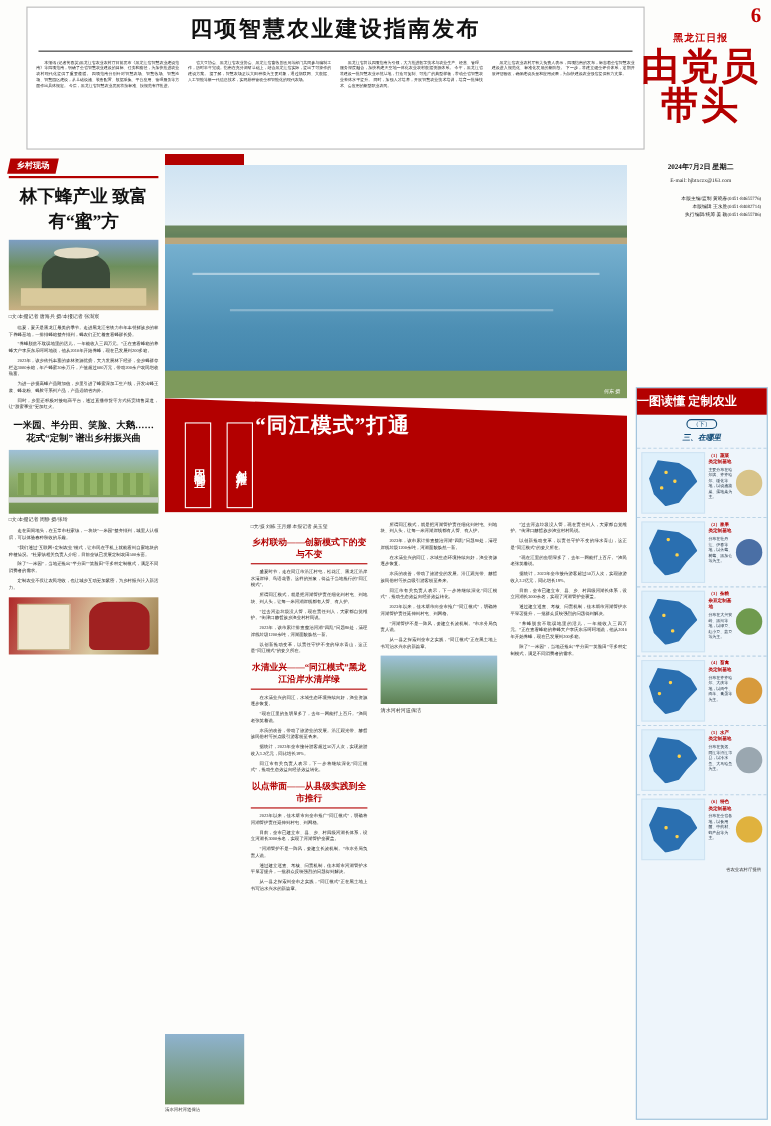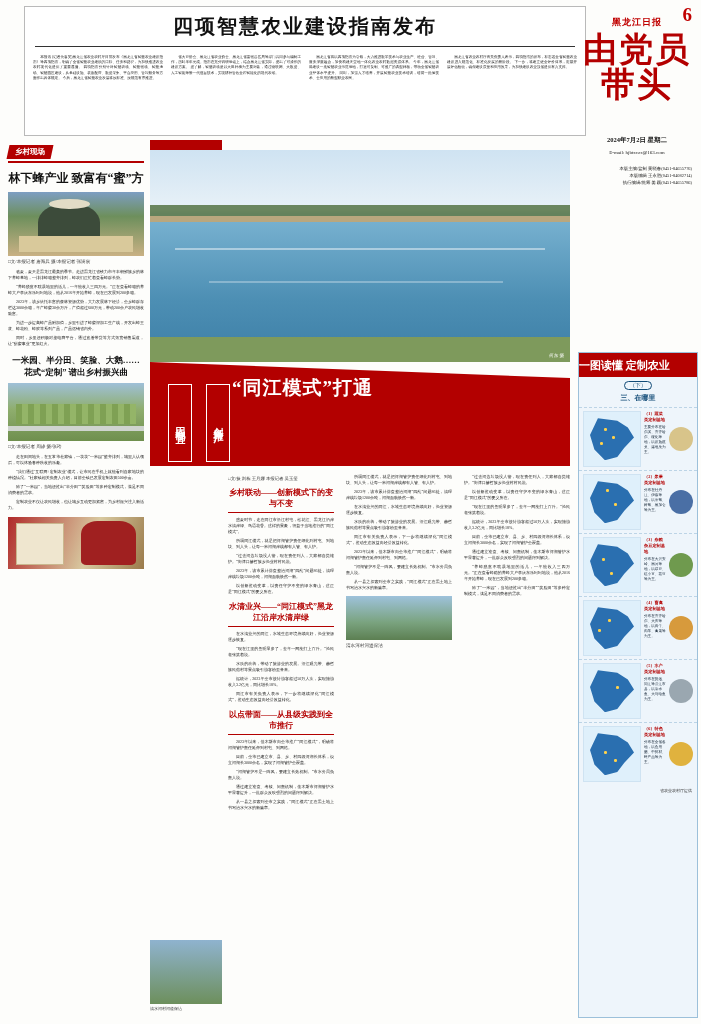--- a/index.html
+++ b/index.html
@@ -10,32 +10,32 @@
   .topbar{position:absolute;left:24px;top:6px;width:560px;height:128px;border:1px solid #b9b9b9;background:#fff;}
   .headline{font-family:"Liberation Serif",serif;font-weight:bold;font-size:20px;letter-spacing:2px;text-align:center;padding-top:6px;color:#111;}
   .hr-thin{height:1px;background:#333;margin:6px 10px 4px 10px;}
   .cols4{display:flex;gap:8px;padding:4px 8px 6px 8px;}
   .cols4 .col{flex:1;font-size:3.6px;line-height:1.45;text-align:justify;color:#222;}
   .cols4 .col p{margin:0 0 3px 0;text-indent:2em;}
 
   
   .masthead{position:absolute;left:578px;top:4px;width:118px;}
   .mh-num{position:absolute;right:4px;top:0;font-size:19px;font-weight:bold;color:#c00000;font-family:"Liberation Serif",serif;}
-  .mh-logo{margin-top:12px;text-align:center;font-size:9px;font-weight:bold;color:#c00000;letter-spacing:1px;}
+  .mh-logo{margin-top:24px;text-align:center;font-size:9px;font-weight:bold;color:#c00000;letter-spacing:1px;}
   .mh-big{margin-top:4px;text-align:center;font-size:34px;font-weight:bold;color:#b30000;line-height:1.02;letter-spacing:2px;font-family:"Liberation Serif",serif;}
   .mh-date{margin-top:34px;text-align:center;font-size:6.5px;color:#111;font-weight:bold;}
   .mh-mail{margin-top:5px;text-align:center;font-size:5px;color:#222;}
   .mh-lines{margin-top:10px;padding:0 4px;font-size:4.4px;line-height:1.6;color:#222;text-align:right;}
 
   
   .leftcol{position:absolute;left:8px;top:140px;width:136px;}
   .sec-tag{display:inline-block;background:#b30000;color:#fff;font-size:7.5px;font-weight:bold;padding:2px 7px;transform:skewX(-12deg);}
   .sec-tag span{display:inline-block;transform:skewX(12deg);}
   .tag-row{border-bottom:2px solid #b30000;padding-bottom:2px;}
-  .lhead{font-size:12px;font-weight:bold;text-align:center;line-height:1.35;margin:7px 0 6px;color:#111;}
+  .lhead{font-size:16px;font-weight:bold;text-align:center;line-height:1.35;margin:7px 0 6px;color:#111;}
   .photo{width:100%;height:64px;background:linear-gradient(160deg,#8aa7c0,#5f7f5a 45%,#b9a478);position:relative;overflow:hidden;}
   .photo.bee{background:linear-gradient(180deg,#7d9ec2 0%,#6d8f5c 38%,#c9b184 100%);}
   .photo .fig{position:absolute;left:22%;top:18%;width:46%;height:72%;background:#3c4b3a;border-radius:40% 40% 18% 18%;}
   .photo .hat{position:absolute;left:30%;top:10%;width:30%;height:16%;background:#e2dcc6;border-radius:50%;}
   .photo .box{position:absolute;left:8%;bottom:6%;width:84%;height:26%;background:#d9c99b;}
   .cap{font-size:4.6px;color:#333;margin:3px 0 5px;}
   .body-txt{font-size:4px;line-height:1.5;text-align:justify;color:#222;}
   .body-txt p{margin:0 0 3px 0;text-indent:2em;}
   .kicker{font-size:8.5px;font-weight:bold;text-align:center;line-height:1.4;margin:8px 0 4px;color:#111;}
   .photo.farm{height:58px;background:linear-gradient(180deg,#9fc0d8 0%,#8fae6e 45%,#6f8f4e 100%);}
@@ -77,21 +77,21 @@
   .atxt{font-size:4px;line-height:1.5;text-align:justify;color:#222;}
   .atxt p{margin:0 0 3px 0;text-indent:2em;}
   .byline{font-size:4.4px;color:#333;margin:2px 0 4px;}
   .photo.bottom{width:100%;height:44px;margin-top:5px;background:linear-gradient(180deg,#9ec2db,#7aa37f 60%,#5c7f52);}
 
   
   .infog{position:absolute;left:578px;top:352px;width:118px;height:664px;background:#eef5fb;border:1px solid #9cc0da;}
   .ig-head{background:#b30000;color:#fff;font-size:11px;font-weight:bold;line-height:1.3;padding:5px 0;}
   .ig-sub{text-align:center;font-size:5.5px;color:#114b77;margin:4px 0 2px;}
   .ig-sub .pill{display:inline-block;border:1px solid #114b77;border-radius:7px;padding:0 5px;}
-  .ig-sec{text-align:center;font-size:7px;font-weight:bold;color:#114b77;margin:3px 0 4px;}
+  .ig-sec{text-align:center;font-size:7px;font-weight:bold;color:#114b77;margin:3px 0 4px;font-style:italic;}
   .ig-item{display:flex;gap:3px;padding:3px 4px;align-items:flex-start;border-top:1px dashed #bcd4e6;}
   .mapbox{width:56px;height:54px;background:#dff0fb;position:relative;flex:0 0 auto;border:1px solid #cfe3f2;}
   .mapbox .prov{position:absolute;left:6px;top:6px;width:44px;height:42px;background:#2a6fb0;clip-path:polygon(18% 0,62% 6%,86% 22%,100% 46%,78% 70%,62% 92%,34% 100%,10% 74%,0 40%);}
   .mapbox .dot{position:absolute;width:2.5px;height:2.5px;border-radius:50%;background:#ffd24a;}
   .ig-txt{font-size:3.6px;line-height:1.4;color:#123;flex:1;}
   .ig-txt b{display:block;font-size:4.2px;color:#b30000;margin-bottom:2px;}
   .thumb{width:24px;height:24px;border-radius:50%;background:#d8c48a;flex:0 0 auto;align-self:center;}
   .thumb.blue{background:#4a6fa5;}
   .thumb.green{background:#6f9a4e;}
   .thumb.orange{background:#d79a3c;}

